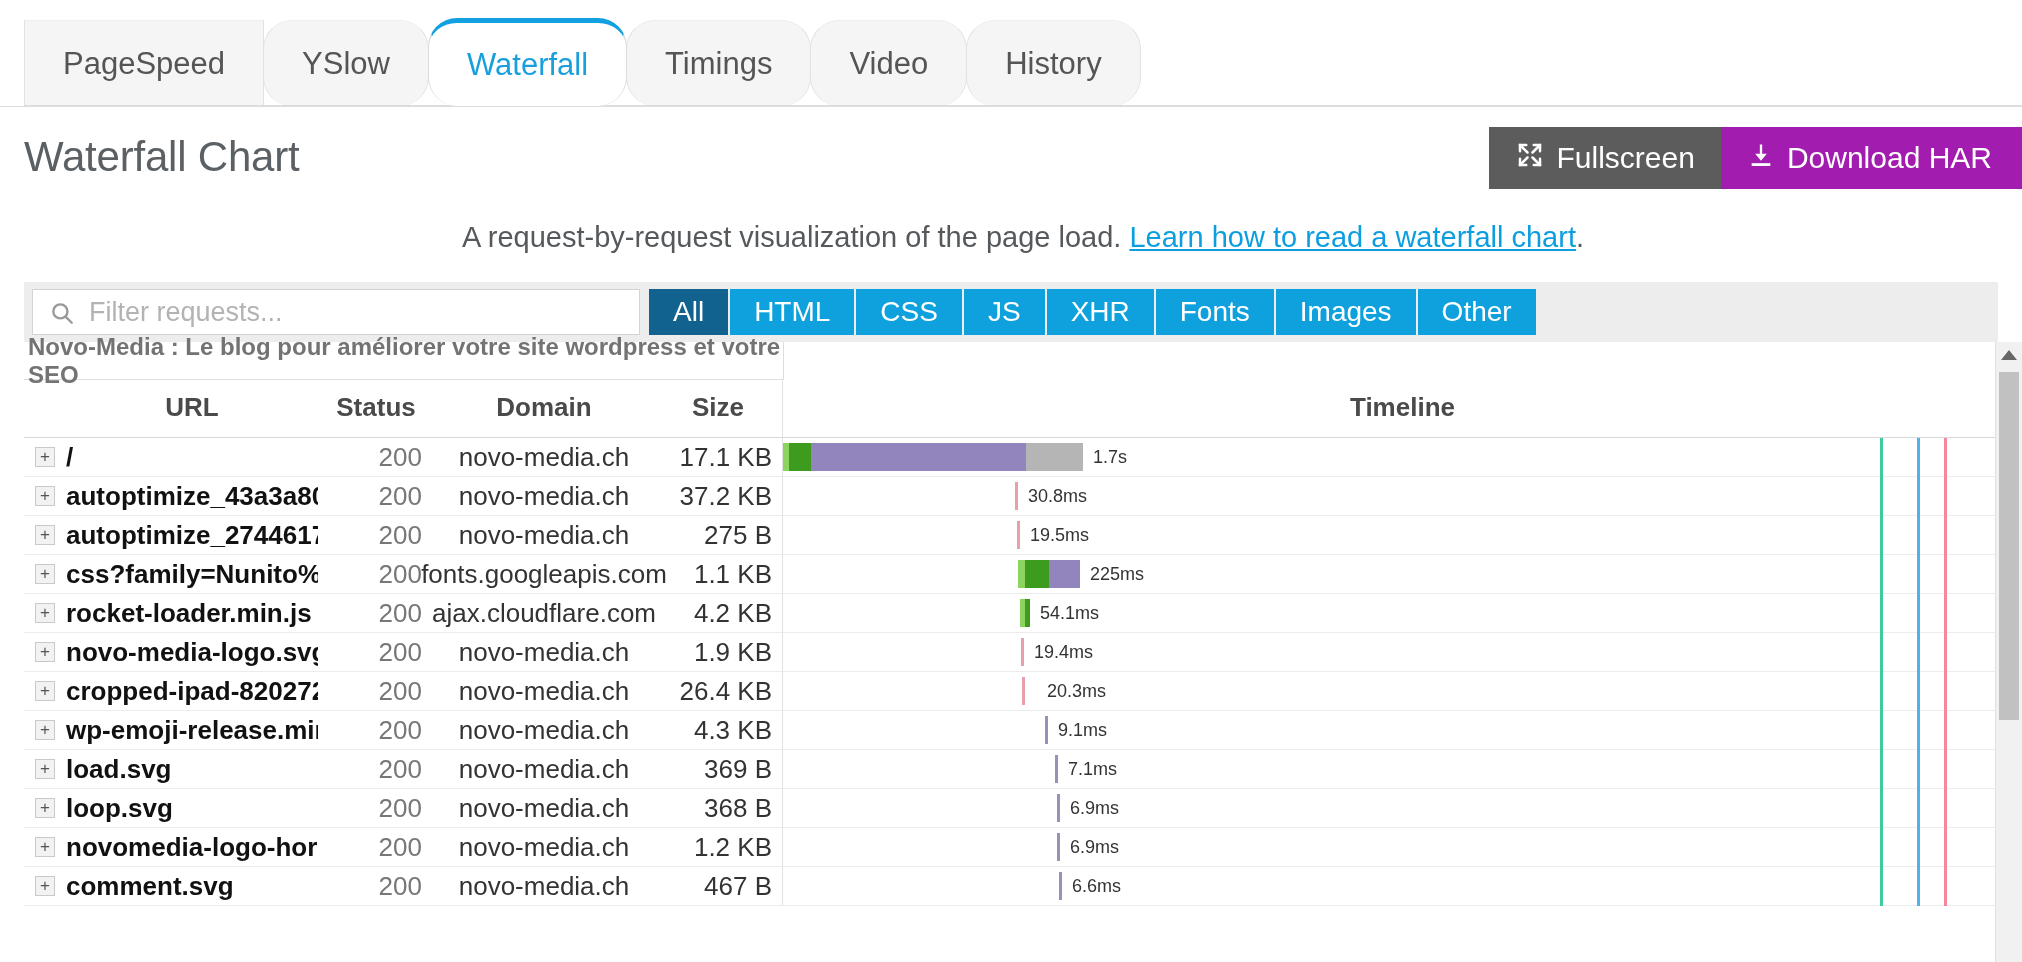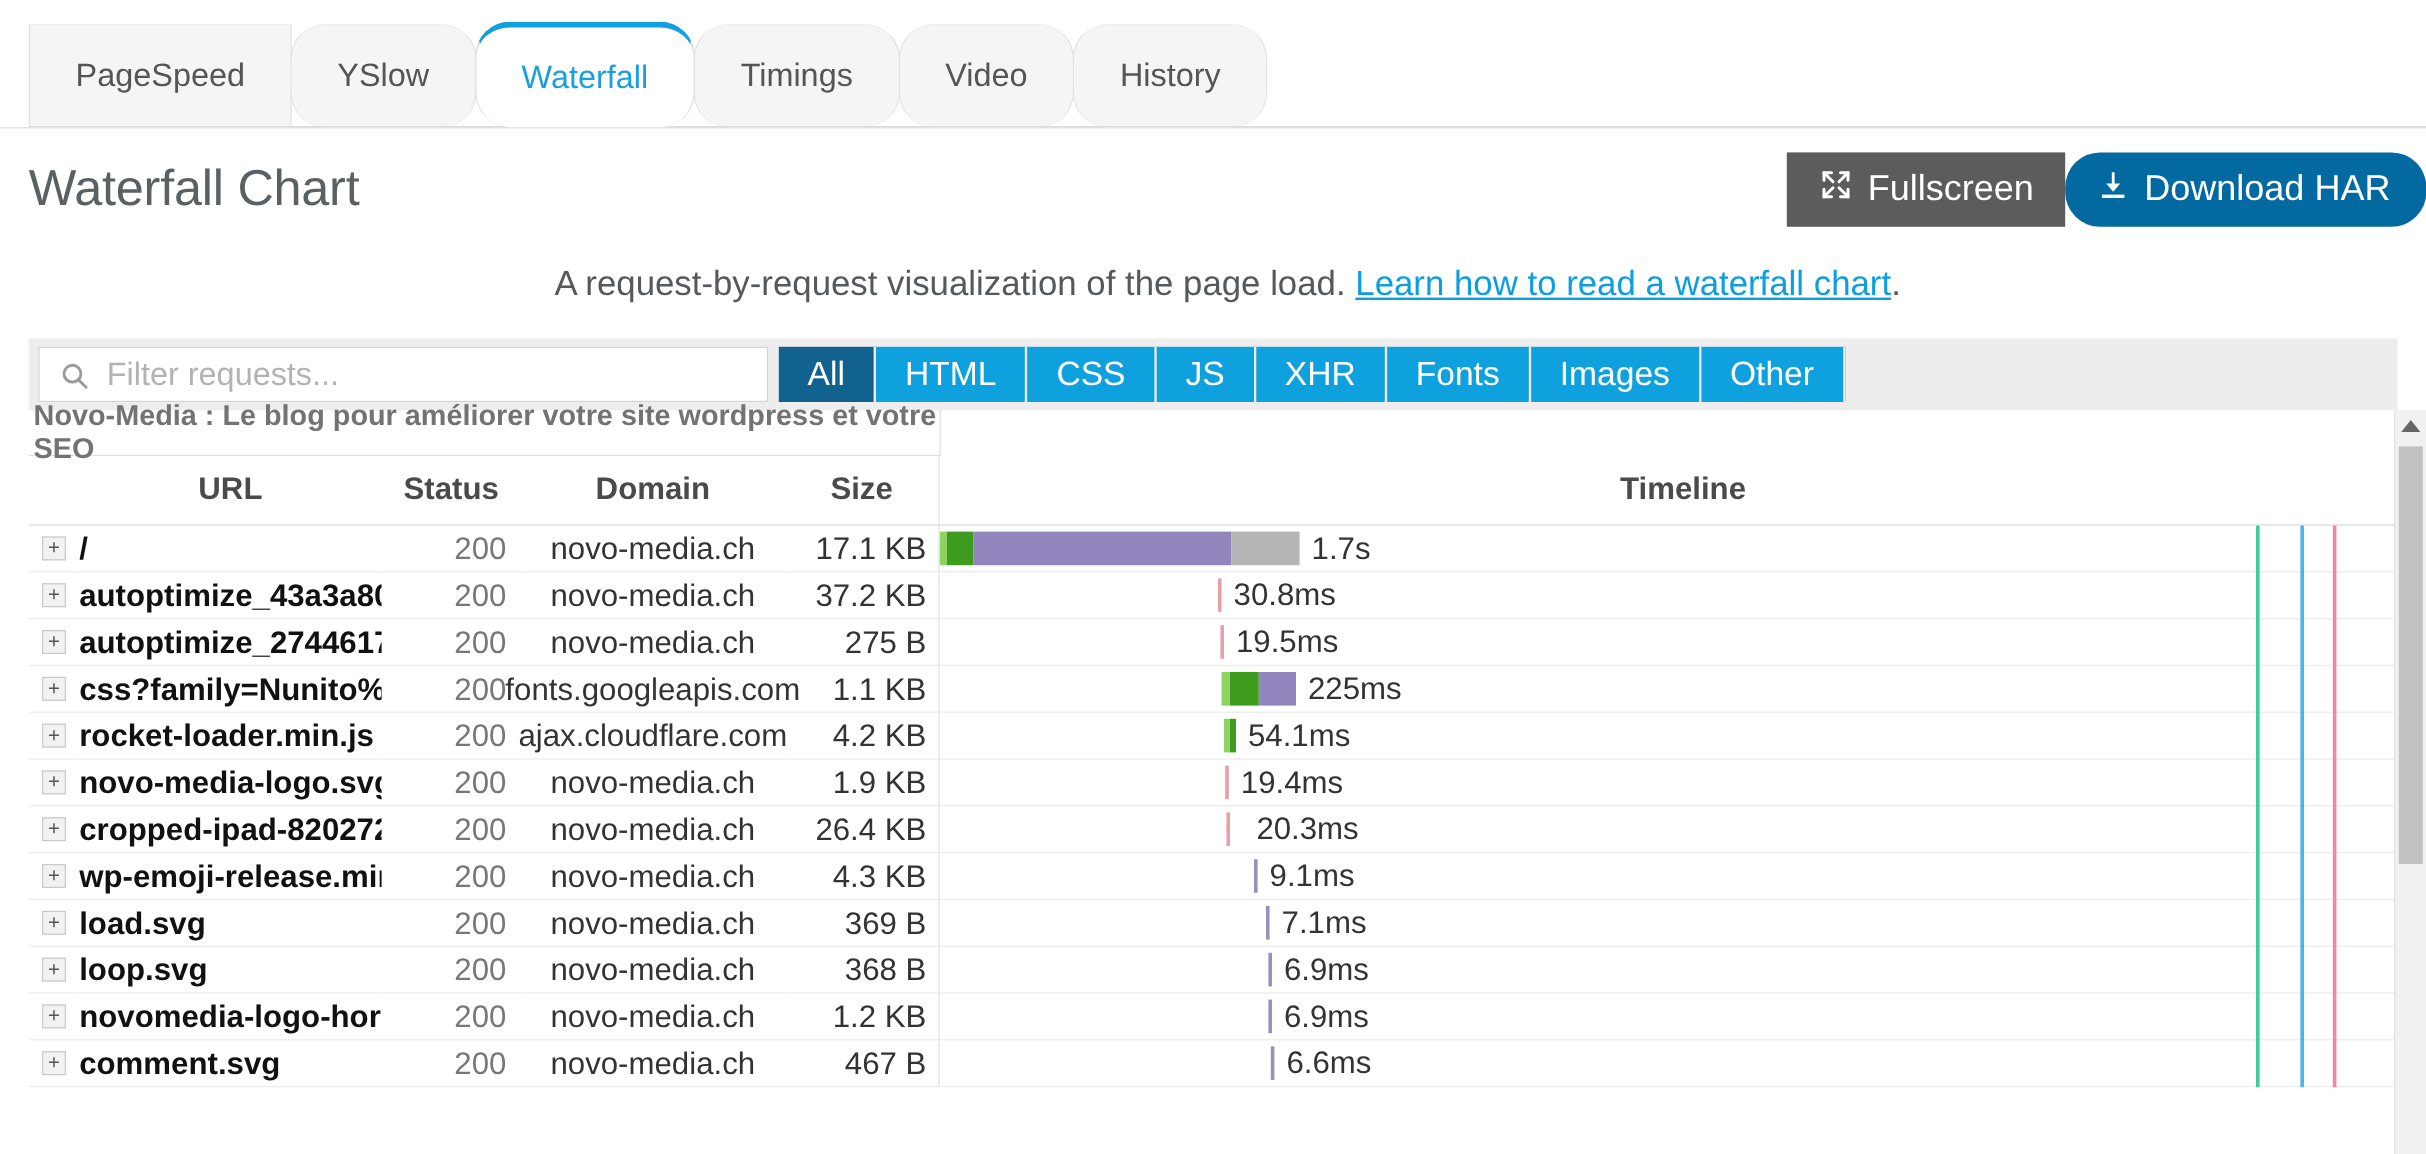--- a/index.html
+++ b/index.html
@@ -28,21 +28,21 @@
     height: 1px;
     background: #dcdcdc;
   }
   .tab {
     position: relative;
     height: 86px;
     padding: 0 38px;
     display: flex;
     align-items: center;
     justify-content: center;
-    font-size: 27px;
+    font-size: 31px;
     color: #555555;
     background: #f5f5f5;
     border-left: 1px solid #e2e2e2;
     border-right: 1px solid #e2e2e2;
     border-top: 1px solid #eeeeee;
     cursor: pointer;
     white-space: nowrap;
   }
   .tab + .tab { margin-left: -1px; border-radius: 29px; }
   .tab.active {
@@ -80,21 +80,21 @@
     align-items: center;
     gap: 12px;
     padding: 0 26px;
     font-size: 30px;
     color: #ffffff;
     border: none;
     cursor: pointer;
     font-family: "Liberation Sans", sans-serif;
   }
   .btn-fullscreen { background: #5c5c5c; }
-  .btn-download   { background: #0369a1; padding-right: 30px; border-radius: 29px; }
+  .btn-download   { background: #a21caf; padding-right: 30px; }
   .btn svg { flex: 0 0 auto; }
 
   
   .desc {
     margin: 22px 0 0 24px;
     font-size: 29px;
     color: #55595c;
     text-align: center;
   }
   .desc a { color: #0d9ee0; text-decoration: underline; }
@@ -198,21 +198,21 @@
     line-height: 17px;
     text-align: center;
     cursor: pointer;
     display: block;
   }
   .bar { position: absolute; top: 5px; height: 28px; }
   .bar .seg { position: absolute; top: 0; height: 28px; }
   .tlabel {
     position: absolute; top: 50%;
     transform: translateY(-50%);
-    font-size: 26px; color: #333;
+    font-size: 18px; color: #333;
     white-space: nowrap;
   }
 
   
   .markers { position: absolute; inset: 0; pointer-events: none; }
   .mk { position: absolute; top: 0; bottom: 0; width: 3px; }
 
   
   .vsb {
     position: absolute;

